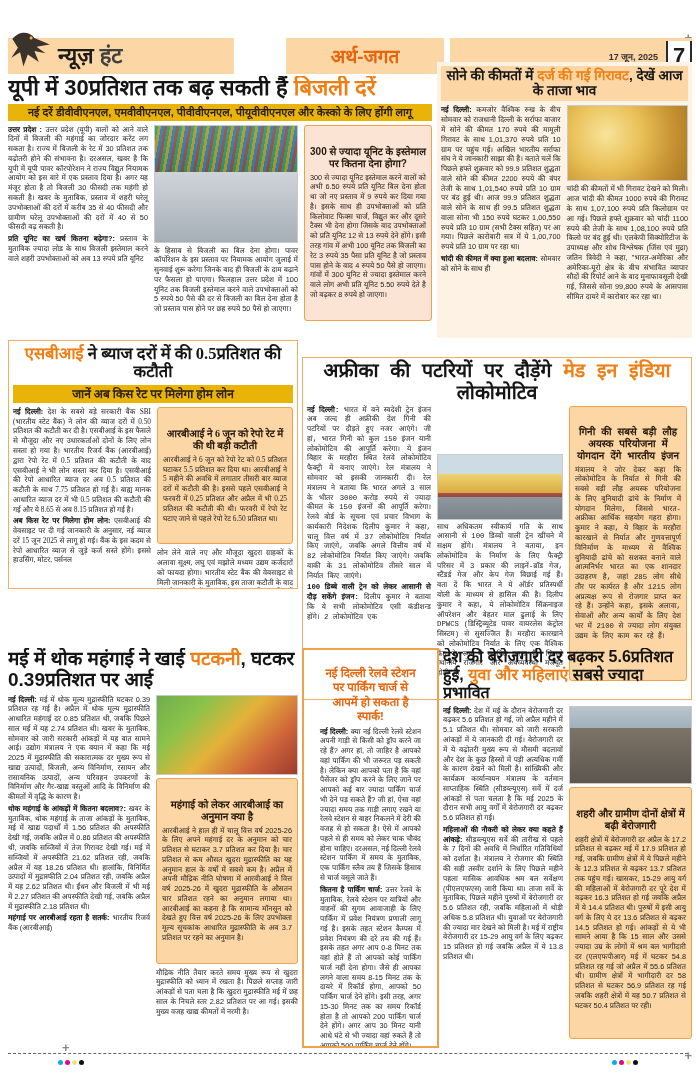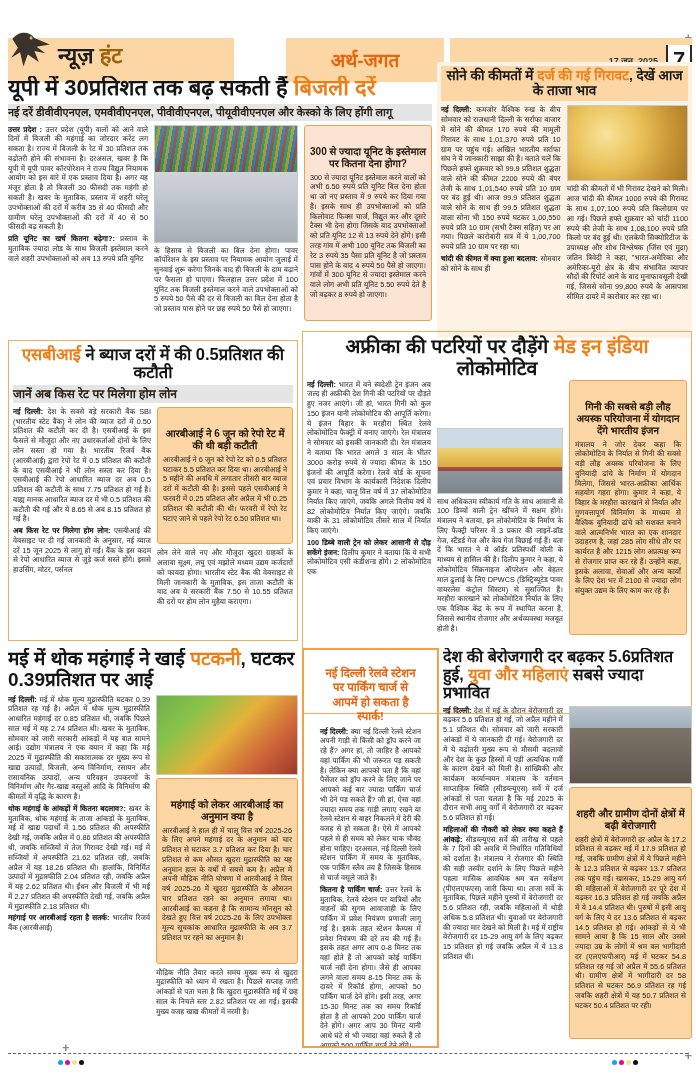--- a/index.html
+++ b/index.html
@@ -5,37 +5,37 @@
   * { box-sizing: border-box; margin: 0; padding: 0; }
   html,body { background:#e9e9e9; }
   .page {
     position: relative; width: 696px; height: 1076px; margin: 0 auto;
     background: #ffffff; overflow: hidden;
     font-family: "Liberation Sans", "DejaVu Sans", sans-serif; color: #1c1c1c;
   }
   .crop { position:absolute; color:#888; font-size:13px; font-weight:bold; }
   
   .hdr { position:absolute; left:8px; top:36px; width:684px; height:34px; }
-  .hdr-band { position:absolute; top:2px; height:44px; background:#fcd7a5; }
+  .hdr-band { position:absolute; top:2px; height:36px; background:#fcd7a5; }
   .band-logo { left:0; width:226px; }
   .band-section { left:278px; width:158px; display:flex; align-items:center; justify-content:center; }
   .band-right { left:442px; width:242px; display:flex; align-items:center; justify-content:flex-end; }
   .eagle { position:absolute; left:0px; top:-8px; width:44px; height:44px; }
   .masthead { position:absolute; left:50px; top:3px; font-size:22px; font-weight:bold; letter-spacing:0; }
-  .masthead .red { color:#a16207; }
+  .masthead .red { color:#404040; }
   .section-title { font-size:19px; font-weight:bold; color:#e8650e; }
   .hdr-date { font-size:9px; font-weight:bold; color:#333; margin-right:8px; }
   .pagenum { width:26px; height:30px; background:#fff; border-left:2px solid #2a2a2a; border-right:2px solid #2a2a2a;
              display:flex; align-items:center; justify-content:center; font-size:22px; font-weight:bold; }
   
   .article { position:absolute; overflow:hidden; }
   .bordered { border:1px solid #f3ad62; padding:4px; }
   .hl { color:#ef7e14; }
   .headline { font-weight:bold; line-height:1.12; color:#151515; }
-  .band { background:#e5e5e5; font-weight:bold; color:#2b2114; }
+  .band { background:#eab308; font-weight:bold; text-align:center; color:#2b2114; }
   .cols { display:flex; gap:6px; }
   .coltext { text-align:justify; font-size:7.3px; line-height:1.34; color:#222; }
   .coltext p { margin-bottom:2px; }
   .coltext b.dl { color:#111; }
   .box { background:#fcd7a5; border:1px solid #f0a24b; border-radius:3px; padding:20px 5px; }
   .box.pink { background:#fbe4d4; }
   .box-title { font-weight:bold; text-align:center; font-size:10px; line-height:1.2; margin-bottom:3px; color:#27190a; }
   .box-body { font-size:7.3px; line-height:1.34; text-align:justify; color:#222; }
   .img-ph { width:100%; border:1px solid #c9c9c9; margin-bottom:3px; }
   .img-electric { background:
@@ -45,24 +45,24 @@
   .img-gold { background: radial-gradient(circle at 32% 38%, #f8e49b 0%, #e9c057 38%, #c79334 72%, #a87a24 100%); }
   .img-train { background: linear-gradient(180deg,#ccdbe4 0%,#ccdbe4 30%,#eed472 30%,#d9a93f 60%,#a85148 60%,#93463e 66%,#8e979e 66%,#7b848b 100%); }
   .img-veg { background: linear-gradient(135deg,#6fae4e 0%,#8bc34a 25%,#e4b23a 50%,#d0653a 75%,#9c3b2d 100%); }
   .img-crowd { background: linear-gradient(180deg,#b9c5cd 0%,#9fb0ba 28%,#7d7468 28%,#5d564d 100%); }
   
   .art-electricity { left:8px; top:76px; width:424px; height:258px; }
   .art-electricity .headline { font-size:22px; text-align:left; }
   .art-electricity .band { font-size:11px; height:17px; line-height:17px; margin:3px 0 4px; }
   .art-gold { left:437px; top:62px; width:255px; height:276px; background:#fdf2e4; padding:4px; }
   .art-gold .headline { font-size:13.6px; text-align:center; background:#fcd7a5; padding:2px 0 3px; margin-bottom:4px; }
-  .art-sbi { left:8px; top:340px; width:290px; height:301px; }
+  .art-sbi { left:8px; top:340px; width:290px; height:249px;font-family:Liberation Serif, serif; }
   .art-sbi .headline { font-size:16.5px; text-align:center; }
   .art-sbi .band { font-size:12px; height:18px; line-height:18px; margin:3px 0 4px; }
-  .art-loco { left:302px; top:331px; width:390px; height:383px; }
+  .art-loco { left:302px; top:357px; width:390px; height:343px;font-family:Liberation Mono, monospace; }
   .art-loco .headline { font-size:19.5px; text-align:center; }
   .art-loco .band { font-size:11.5px; height:17px; line-height:17px; margin:3px 0 4px; color:#5a3408; }
   .art-inflation { left:8px; top:648px; width:290px; height:400px; }
   .art-inflation .headline { font-size:19px; }
   .art-parking { left:302px; top:648px; width:137px; height:400px; border:2px solid #f0a24b; padding:16px; }
   .parking-title { font-size:11.5px; font-weight:bold; color:#e8650e; text-align:center; line-height:1.25; margin-bottom:3px; }
   .art-unemp { left:443px; top:648px; width:249px; height:400px; }
   .art-unemp .headline { font-size:16px; }
   
   .footrule { position:absolute; left:8px; right:8px; top:1053px; border-top:1px dashed #666; }

